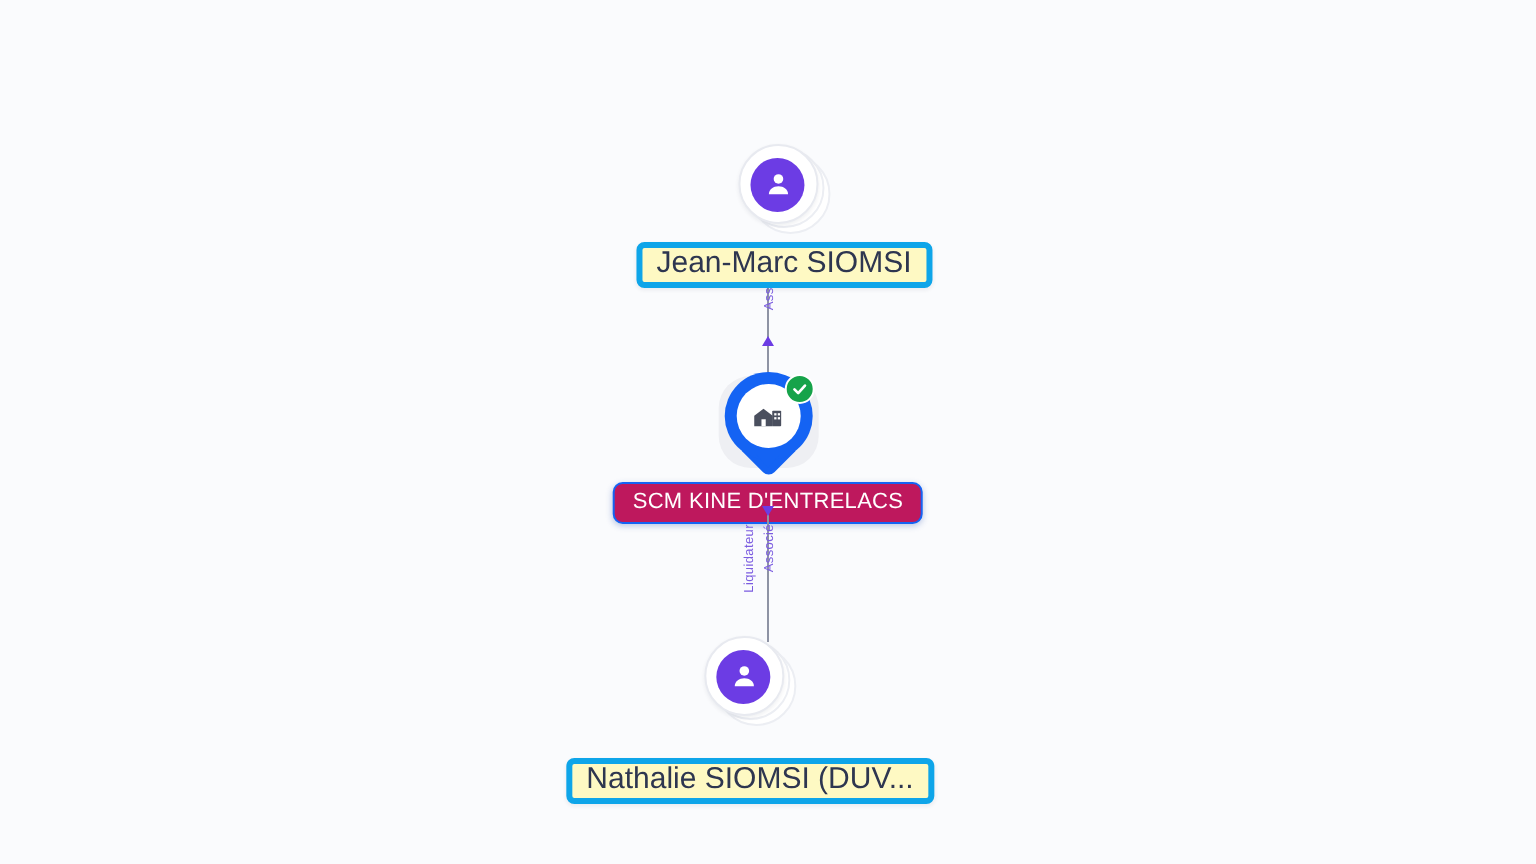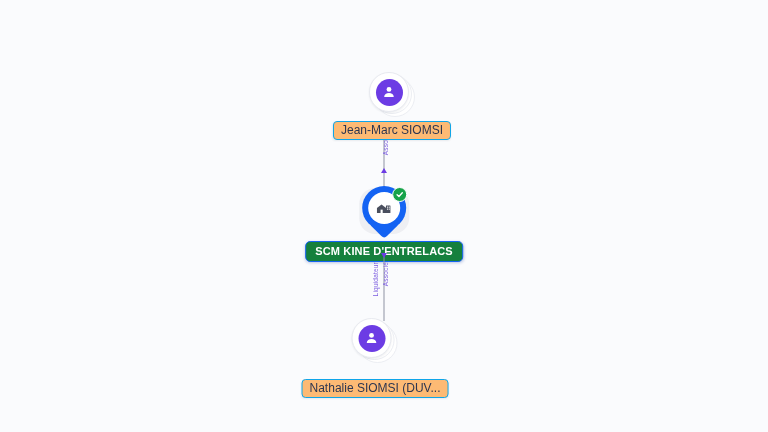--- a/index.html
+++ b/index.html
@@ -69,40 +69,39 @@
     background: #6c3ce4;
     display: flex;
     align-items: center;
     justify-content: center;
   }
   .avatar-circle svg { display: block; }
 
   
   .chip {
     margin-top: 3px;
-    background: #fdba74;
-    border: 1px solid #0ea5e9;
+    background: #fef9c3;
+    border: 3px solid #0ea5e9;
     border-radius: 4px;
     padding: 2px 7px 3px 7px;
-    font-size: 12px;
+    font-size: 15px;
     line-height: 12px;
     color: #2e3650;
     white-space: nowrap;
     box-shadow: 0 1px 2px rgba(20,28,60,.07);
   }
   .chip.company-chip {
-    background: #15803d;
+    background: #be185d;
     border: 1px solid #1463f3;
     color: #ffffff;
     font-size: 11px;
     letter-spacing: .15px;
     padding: 3px 9px 4px 9px;
     border-radius: 5px;
     box-shadow: 0 1px 3px rgba(20,60,160,.28);
-    font-weight: bold;
   }
 
   
   .pin-halo {
     position: relative;
     width: 56px;
     height: 52px;
     display: flex;
     align-items: flex-start;
     justify-content: center;

